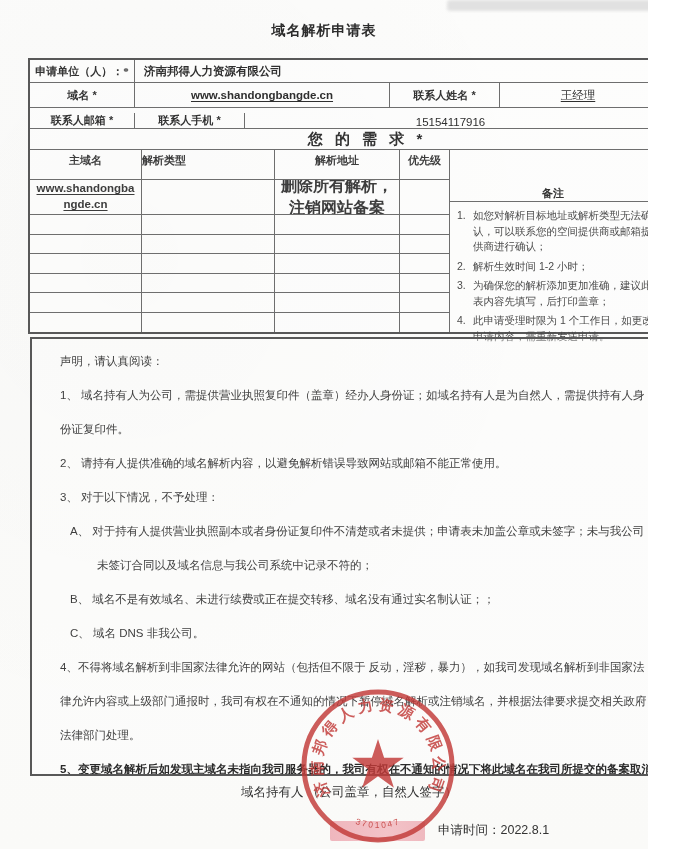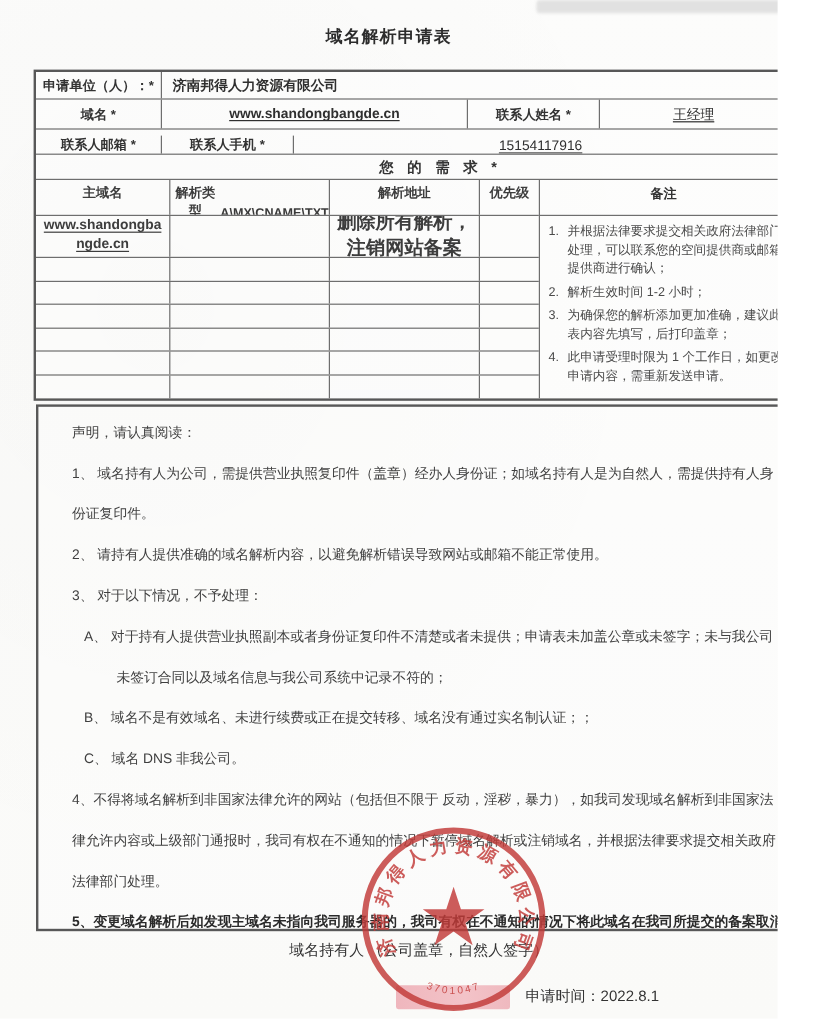--- a/index.html
+++ b/index.html
@@ -26,45 +26,45 @@
     position:absolute; left:28px; top:58px; width:630px;
     border:2px solid #585858; background:rgba(255,255,255,.4);
   }
   .r { display:flex; border-bottom:1px solid #6e6e6e; }
   .c { border-right:1px solid #6e6e6e; display:flex; align-items:center;
        justify-content:center; text-align:center; overflow:hidden; }
   .c.last { border-right:none; }
   .lab { font-weight:bold; font-size:11px; color:#333; }
   .val { font-size:11.5px; color:#2f2f2f; }
   .u { text-decoration:underline; text-underline-offset:2px; }
-  .r1 { height:23px; }
+  .r1 { height:23px;font-family:Liberation Serif, serif; }
   .r1 .c1 { width:105px; }
   .r1 .c2 { flex:1; justify-content:flex-start; padding-left:9px; font-weight:bold; }
   .r2 { height:25px; } .r3 { height:21px;align-items:flex-end; }
   .w1{width:105px;} .w2{width:255px;} .w3{width:110px;} .w4{flex:1;}
   .rtitle { height:21px; }
-  .rtitle .c { flex:1; font-weight:bold; font-size:12px; letter-spacing:4px; color:#333;padding-left:48px; }
+  .rtitle .c { flex:1; font-weight:bold; font-size:15px; letter-spacing:4px; color:#333;padding-left:48px; }
 
   
   .needs { display:flex; height:182px; border-bottom:none; }
   .needs-left { width:422px; border-right:1px solid #6e6e6e; display:flex; flex-direction:column; }
   .nw1{width:112px;} .nw2{width:133px;} .nw3{width:125px;} .nw4{flex:1;}
   .nh { display:flex; height:30px; border-bottom:1px solid #6e6e6e; }
   .nh .c { font-weight:bold; font-size:11px; align-items:flex-start; padding-top:3px; }
-  .nh .typec { flex-direction:row; justify-content:flex-start; }
+  .nh .typec { flex-direction:column; justify-content:flex-start; }
   .nh .typec .sub { font-weight:bold; font-size:10.5px; margin-top:19px; color:#3a3a3a; }
   .ndr { display:flex; height:35px; border-bottom:1px solid #6e6e6e; }
   .ndr .dom { font-weight:bold; font-size:11.5px; line-height:1.35; word-break:break-all;
               padding:1px 5px; text-decoration:underline; text-underline-offset:2px; }
   .ndr .addr { font-weight:bold; font-size:16px; line-height:1.35; padding:1px 6px; }
   .ner { display:flex; height:19.5px; border-bottom:1px solid #6e6e6e; }
   .ner.lastrow { border-bottom:none; flex:1; }
   .needs-right { width:207px; display:flex; flex-direction:column; }
   .remarks-h { height:30px; border-bottom:1px solid #6e6e6e; text-align:center;
-               font-weight:bold; font-size:11px; padding-top:4px; color:#333; }
+               font-weight:bold; font-size:11px; padding-top:4px; color:#333;margin-top:32px; }
   .remarks-body { flex:1; padding:6px 3px 0 7px; }
   .remark { display:flex; margin-bottom:4px; font-size:10.5px; line-height:15.5px; color:#4a4a4a; }
   .remark .num { width:16px; flex:none; }
   .remark .txt { flex:1; }
 
   
   .decl {
     position:absolute; left:30px; top:337px; width:637px; height:439px;
     border:2px solid #585858; padding:5px 10px 0 8px; overflow:hidden;
     background:rgba(255,255,255,.3);
@@ -180,21 +180,21 @@
             <div class="c nw3"></div>
             <div class="c nw4 last"></div>
         </div>
       </div>
 
       <div class="needs-right">
         <div class="remarks-h">备注</div>
         <div class="remarks-body">
           <div class="remark">
             <span class="num">1.</span>
-            <span class="txt">并根据法律要求提交相关政府法律部门处理，可以联系您的空间提供商或邮箱提供商进行确认；</span>
+            <span class="txt">如您对解析目标地址或解析类型无法确认，可以联系您的空间提供商或邮箱提供商进行确认；</span>
           </div>
           <div class="remark">
             <span class="num">2.</span>
             <span class="txt">解析生效时间 1-2 小时；</span>
           </div>
           <div class="remark">
             <span class="num">3.</span>
             <span class="txt">为确保您的解析添加更加准确，建议此表内容先填写，后打印盖章；</span>
           </div>
           <div class="remark">

